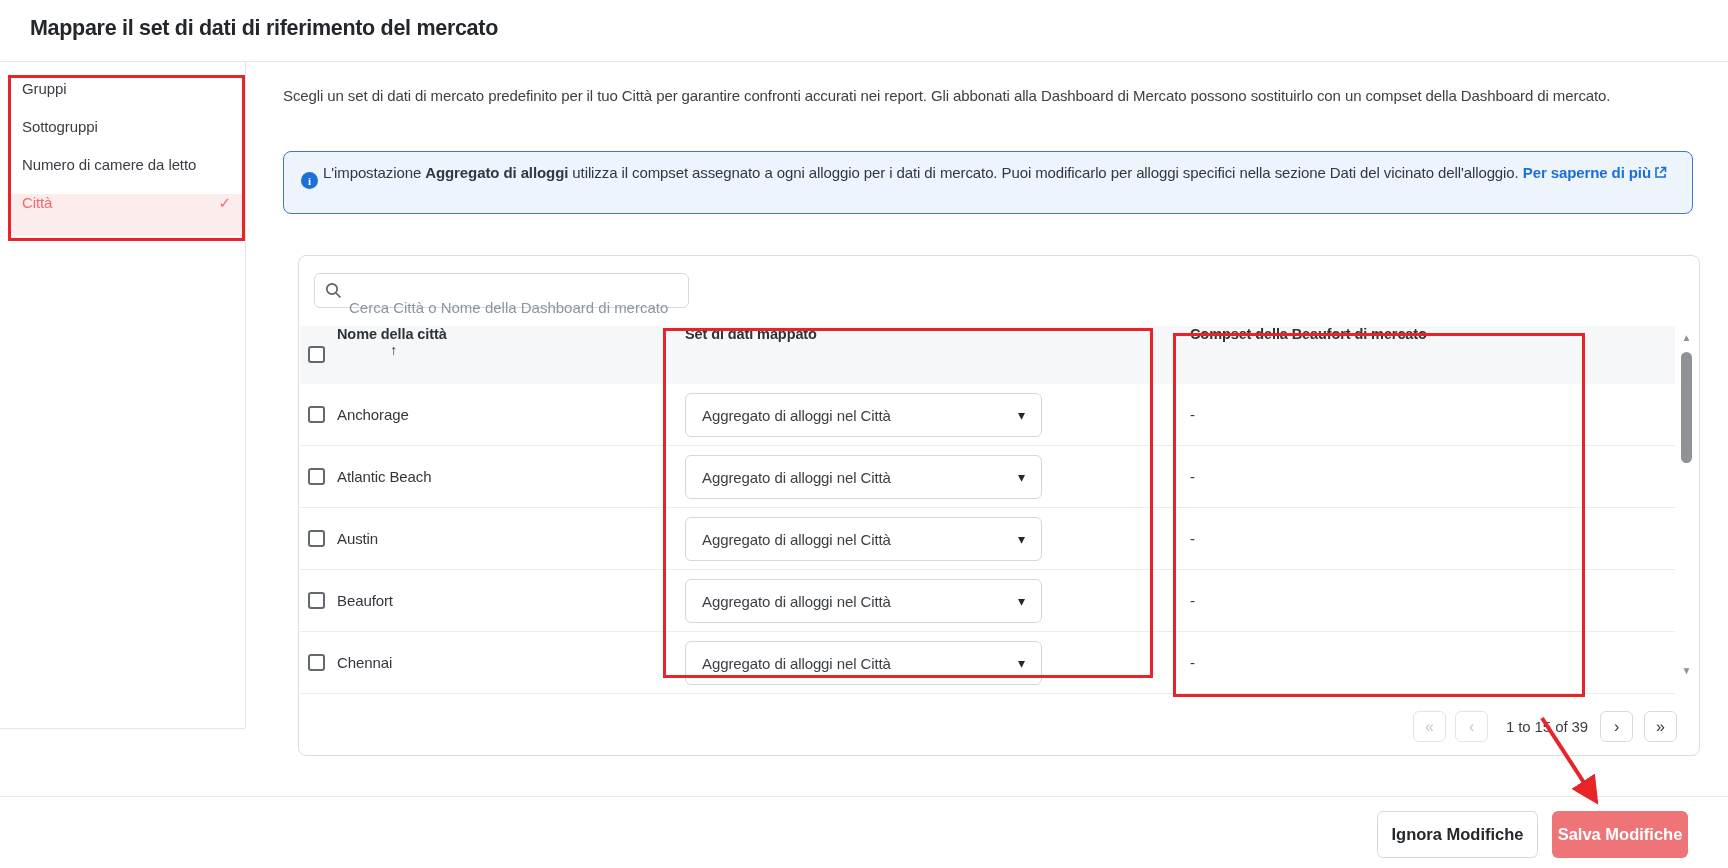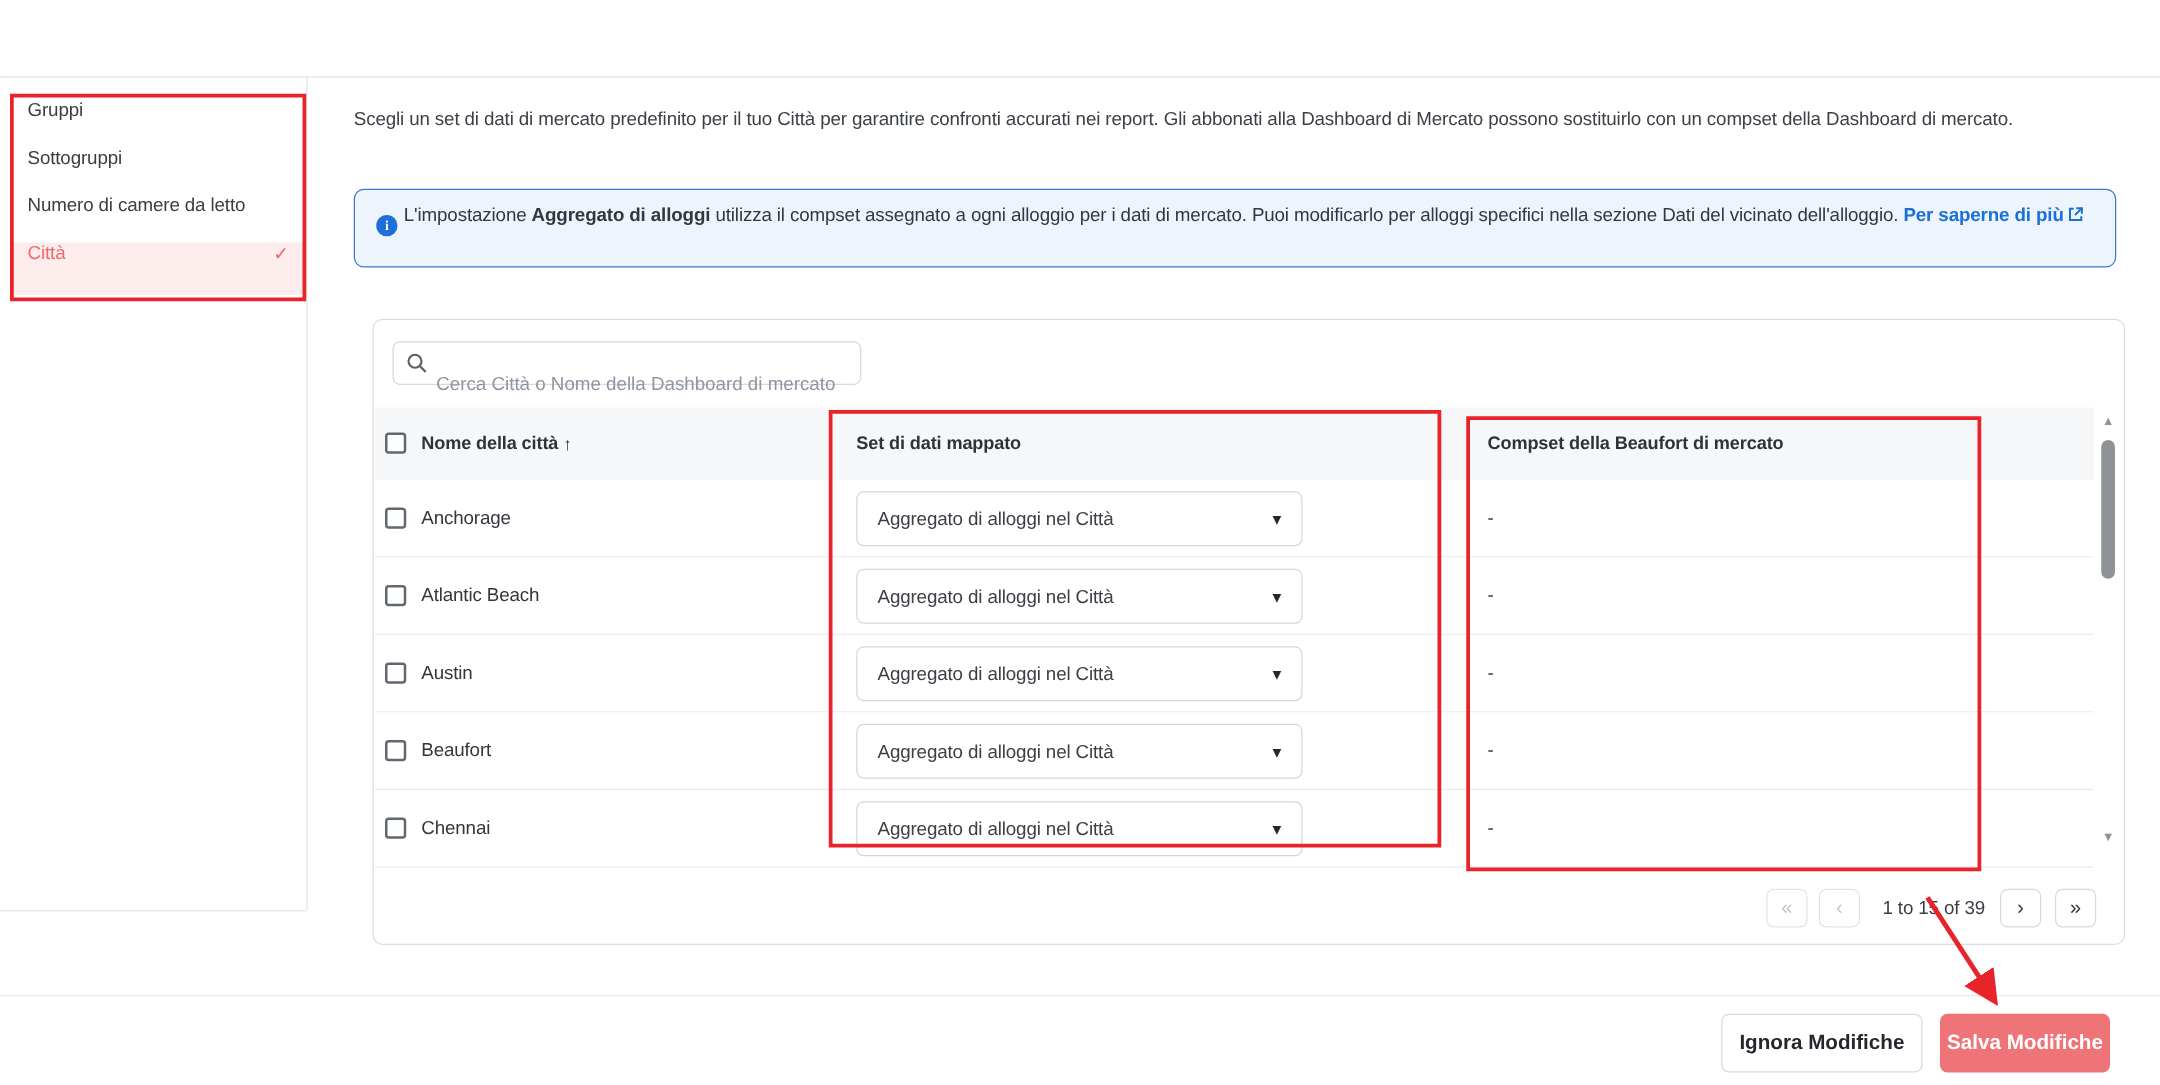--- a/index.html
+++ b/index.html
@@ -30,21 +30,21 @@
   .ext-ico { display:inline-block; vertical-align:-1px; margin-left:3px; }
 
   
   .card { position:absolute; left:298px; top:255px; width:1402px; height:501px; border:1px solid #dbdee1; border-radius:8px; background:#fff; }
   .search-box { position:absolute; left:15px; top:17px; width:375px; height:35px; border:1px solid #d6dade; border-radius:6px; background:#fff; }
   .search-box svg { position:absolute; left:10px; top:8px; }
   .search-input { position:absolute; left:34px; top:18px; width:335px; height:31px; border:none; outline:none; font-size:15px; color:#3b4046; font-family:Liberation Sans, sans-serif; background:transparent; }
   .search-input::placeholder { color:#8d95a0; opacity:1; }
 
   .thead { position:absolute; left:1px; top:70px; width:1375px; height:58px; background:#f6f7f8; }
-  .th { position:absolute; font-size:14.5px; font-weight:bold; color:#2e3338; top:0; height:58px; display:flex; align-items:center; }
+  .th { position:absolute; font-size:14.5px; font-weight:bold; color:#2e3338; top:0; height:58px; display:flex; align-items:center;flex-direction:column; }
   .sort-arrow { font-weight:bold; margin-left:4px; font-size:14px; }
 
   .trow { position:absolute; left:1px; width:1375px; height:62px; border-bottom:1px solid #eaecee; background:#fff; }
   .cb { position:absolute; left:8px; top:50%; margin-top:-9px; width:17px; height:17px; border:2px solid #62686f; border-radius:3px; background:#fff; cursor:pointer; }
   .city-cell { position:absolute; left:37px; top:0; height:100%; display:flex; align-items:center; font-size:15px; color:#33373d; }
   .select { position:absolute; left:385px; top:9px; width:357px; height:44px; border:1px solid #d4d7da; border-radius:6px; background:#fff; display:flex; align-items:center; padding:0 16px; cursor:pointer; }
   .select .val { font-size:15px; color:#3c4046; flex:1; }
   .select .caret { font-size:14px; color:#24282a; }
   .dash-cell { position:absolute; left:890px; top:0; height:100%; display:flex; align-items:center; font-size:15px; color:#33373d; }
 
@@ -69,20 +69,21 @@
   .anno-rect1 { left:8px;    top:75px;  width:237px; height:166px; }
   .anno-rect2 { left:663px;  top:328px; width:490px; height:350px; }
   .anno-rect3 { left:1173px; top:333px; width:412px; height:364px; }
   .anno-arrow { position:absolute; left:1528px; top:708px; z-index:51; pointer-events:none; }
 </style>
 </head>
 <body>
 
 <div id="app">
 
+  <div class="page-title">Mappare il set di dati di riferimento del mercato</div>
   <div class="hr-top"></div>
   <div class="v-divider"></div>
   <div class="hr-sidebar-bottom"></div>
 
   <div class="sidebar-list">
     <div class="side-item">
       <span>Gruppi</span>
     </div>
     <div class="side-item">
       <span>Sottogruppi</span>

